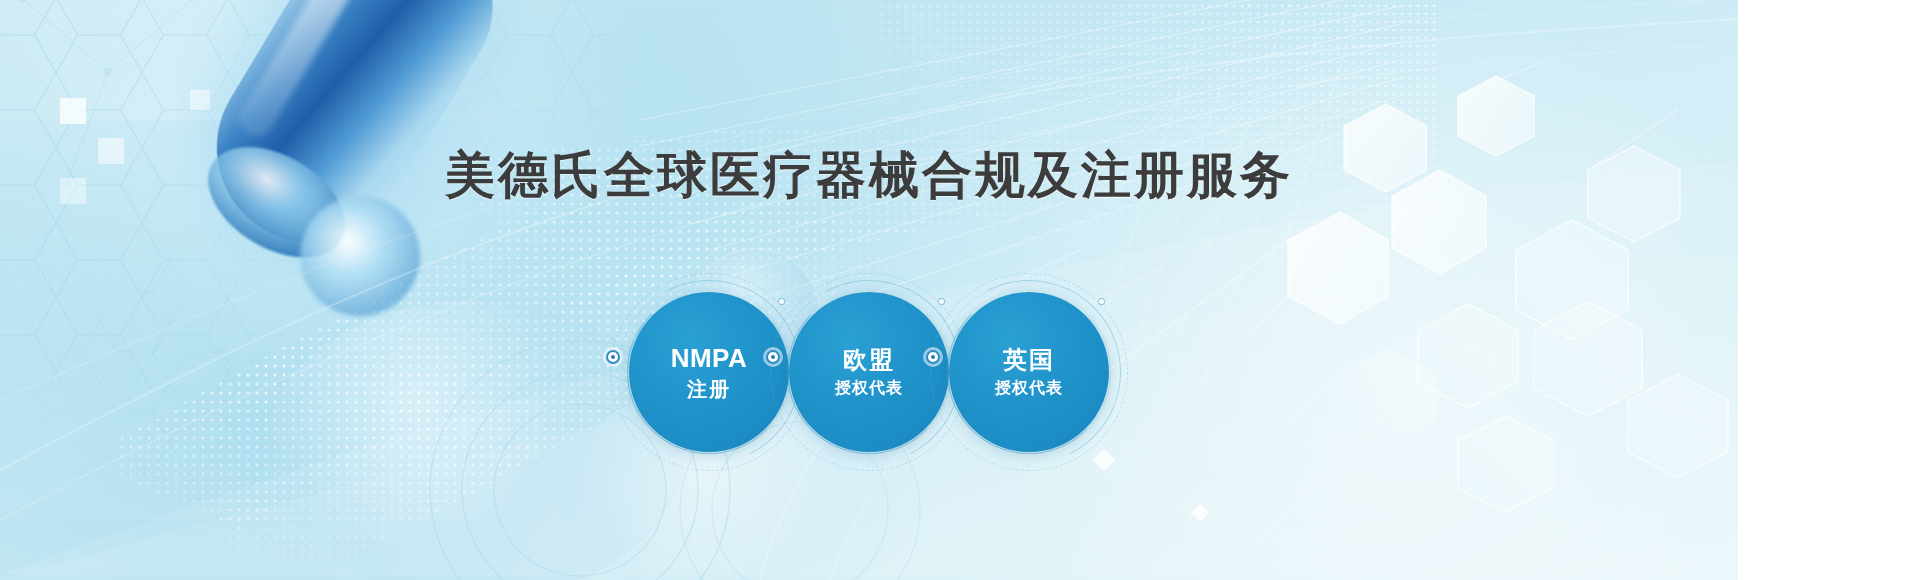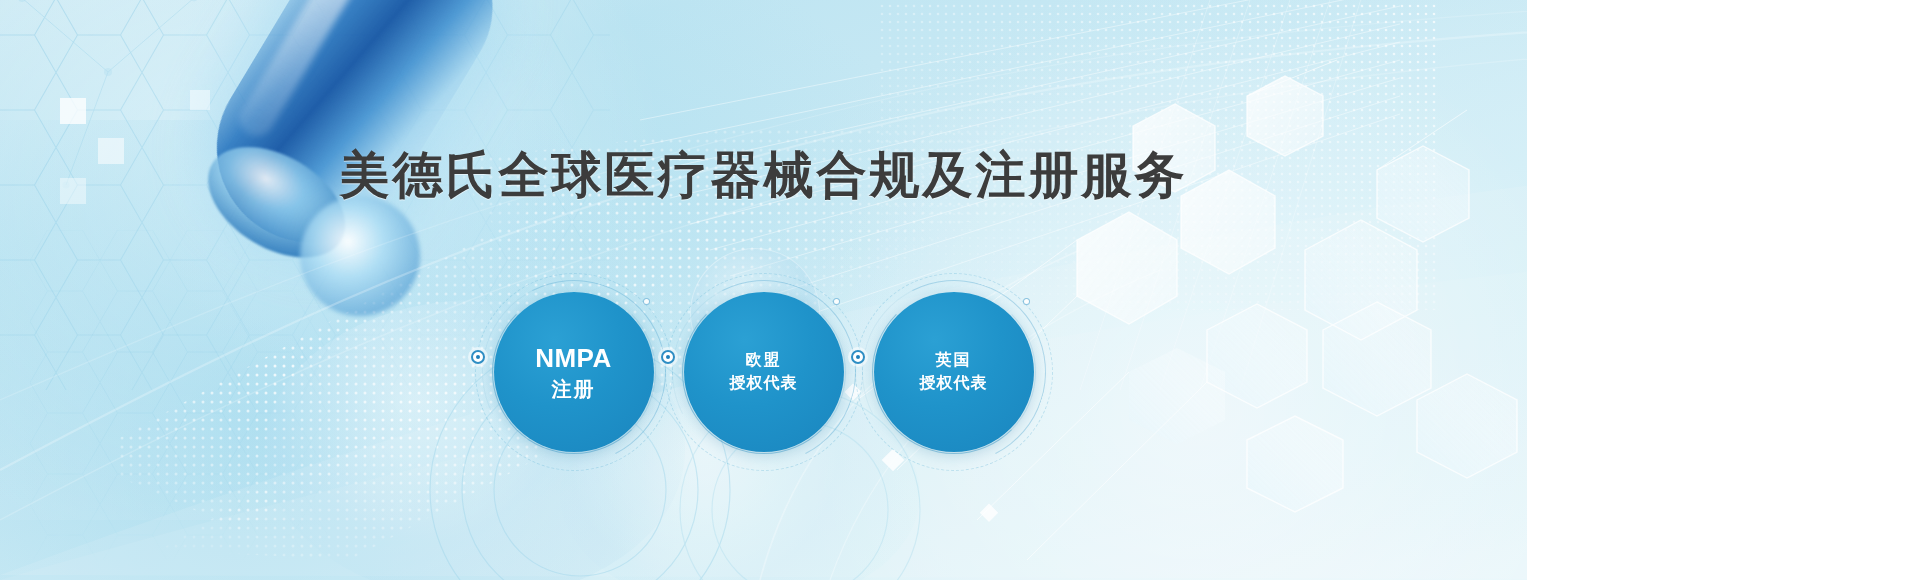--- a/index.html
+++ b/index.html
@@ -1,20 +1,20 @@
 <!DOCTYPE html>
 <html><head>
 <meta charset="utf-8">
 <title>Banner</title>
 <style>
   html,body{margin:0;padding:0;background:#ffffff;}
   *{box-sizing:border-box;}
   #banner{
     position:relative;
-    width:1527px;height:580px;
+    width:1738px;height:580px;
     overflow:hidden;
     font-family:"Liberation Sans","DejaVu Sans",sans-serif;
     background:
       radial-gradient(ellipse 70% 90% at 18% 35%, rgba(150,215,236,0.55) 0%, rgba(150,215,236,0) 62%),
       radial-gradient(ellipse 60% 80% at 88% 45%, rgba(214,240,248,0.85) 0%, rgba(214,240,248,0) 65%),
       linear-gradient(160deg,#cdeaf4 0%,#bfe5f2 22%,#c9e9f4 45%,#d8f0f7 70%,#e8f7fb 100%);
   }
 
   
   .layer{position:absolute;inset:0;pointer-events:none;}
@@ -106,21 +106,20 @@
     font-size:50px;
     letter-spacing:3px;
     color:#3c3c3c;
     text-shadow:0 1px 0 rgba(255,255,255,.55);
     white-space:nowrap;
   }
 
   .circle-row{
     position:absolute;left:0;right:0;top:292px;
     display:flex;justify-content:center;align-items:center;
-    gap:30px;
   }
   .node{position:relative;width:160px;height:160px;flex:0 0 auto;}
 
   .ring-outer{
     position:absolute;left:-2px;top:-2px;width:164px;height:164px;border-radius:50%;
     border:1px solid rgba(80,165,205,0.55);
     border-top-color:transparent;border-right-color:rgba(80,165,205,0.18);
   }
   .ring-thin{
     position:absolute;left:-12px;top:-12px;width:184px;height:184px;border-radius:50%;
@@ -147,21 +146,21 @@
 
   .disc{
     position:absolute;inset:0;border-radius:50%;
     background:radial-gradient(circle at 38% 30%, #2ba0d4 0%, #1f93ca 45%, #1a85be 100%);
     display:flex;flex-direction:column;align-items:center;justify-content:center;
     color:#fff;text-align:center;line-height:1.18;
     box-shadow:0 3px 14px rgba(20,110,160,.22);
   }
   .disc .l1{font-size:25px;font-weight:bold;letter-spacing:.5px;white-space:nowrap;}
   .disc .l2{font-size:18px;font-weight:bold;letter-spacing:.3px;margin-top:5px;white-space:nowrap;}
-  .disc.cn .l1{font-size:16px;letter-spacing:2px;}
+  .disc.cn .l1{font-size:24px;letter-spacing:2px;}
   .disc.cn .l2{font-size:16px;letter-spacing:1px;margin-top:4px;}
   .disc.nmpa .l1{font-size:26px;}
   .disc.nmpa .l2{font-size:20px;letter-spacing:2px;margin-top:4px;}
 </style>
 </head>
 <body>
 
 <div id="banner">
 
   <div class="layer">

